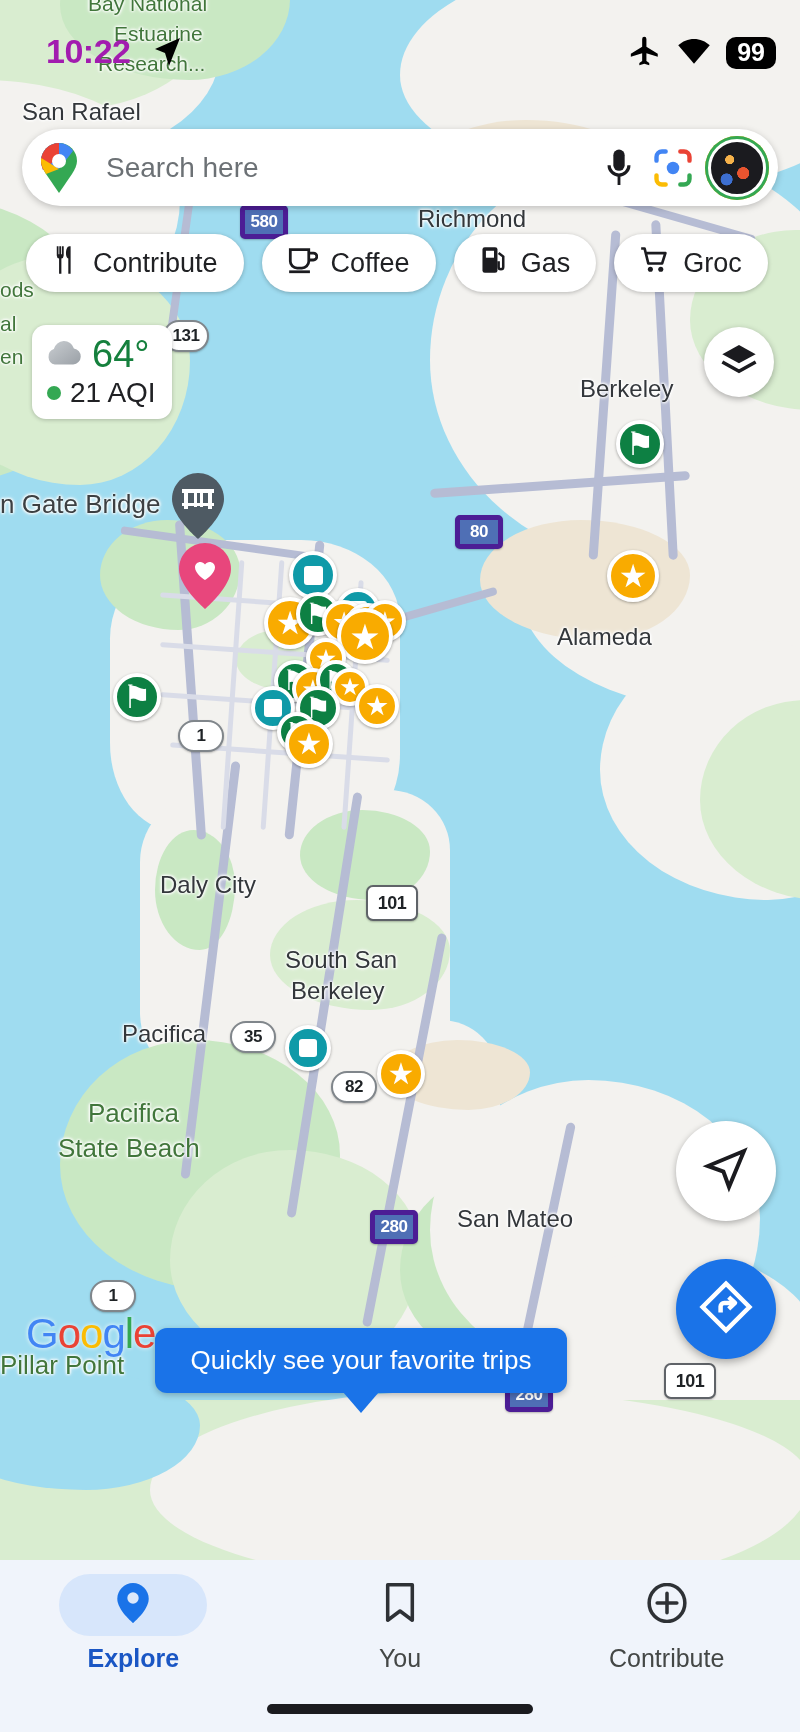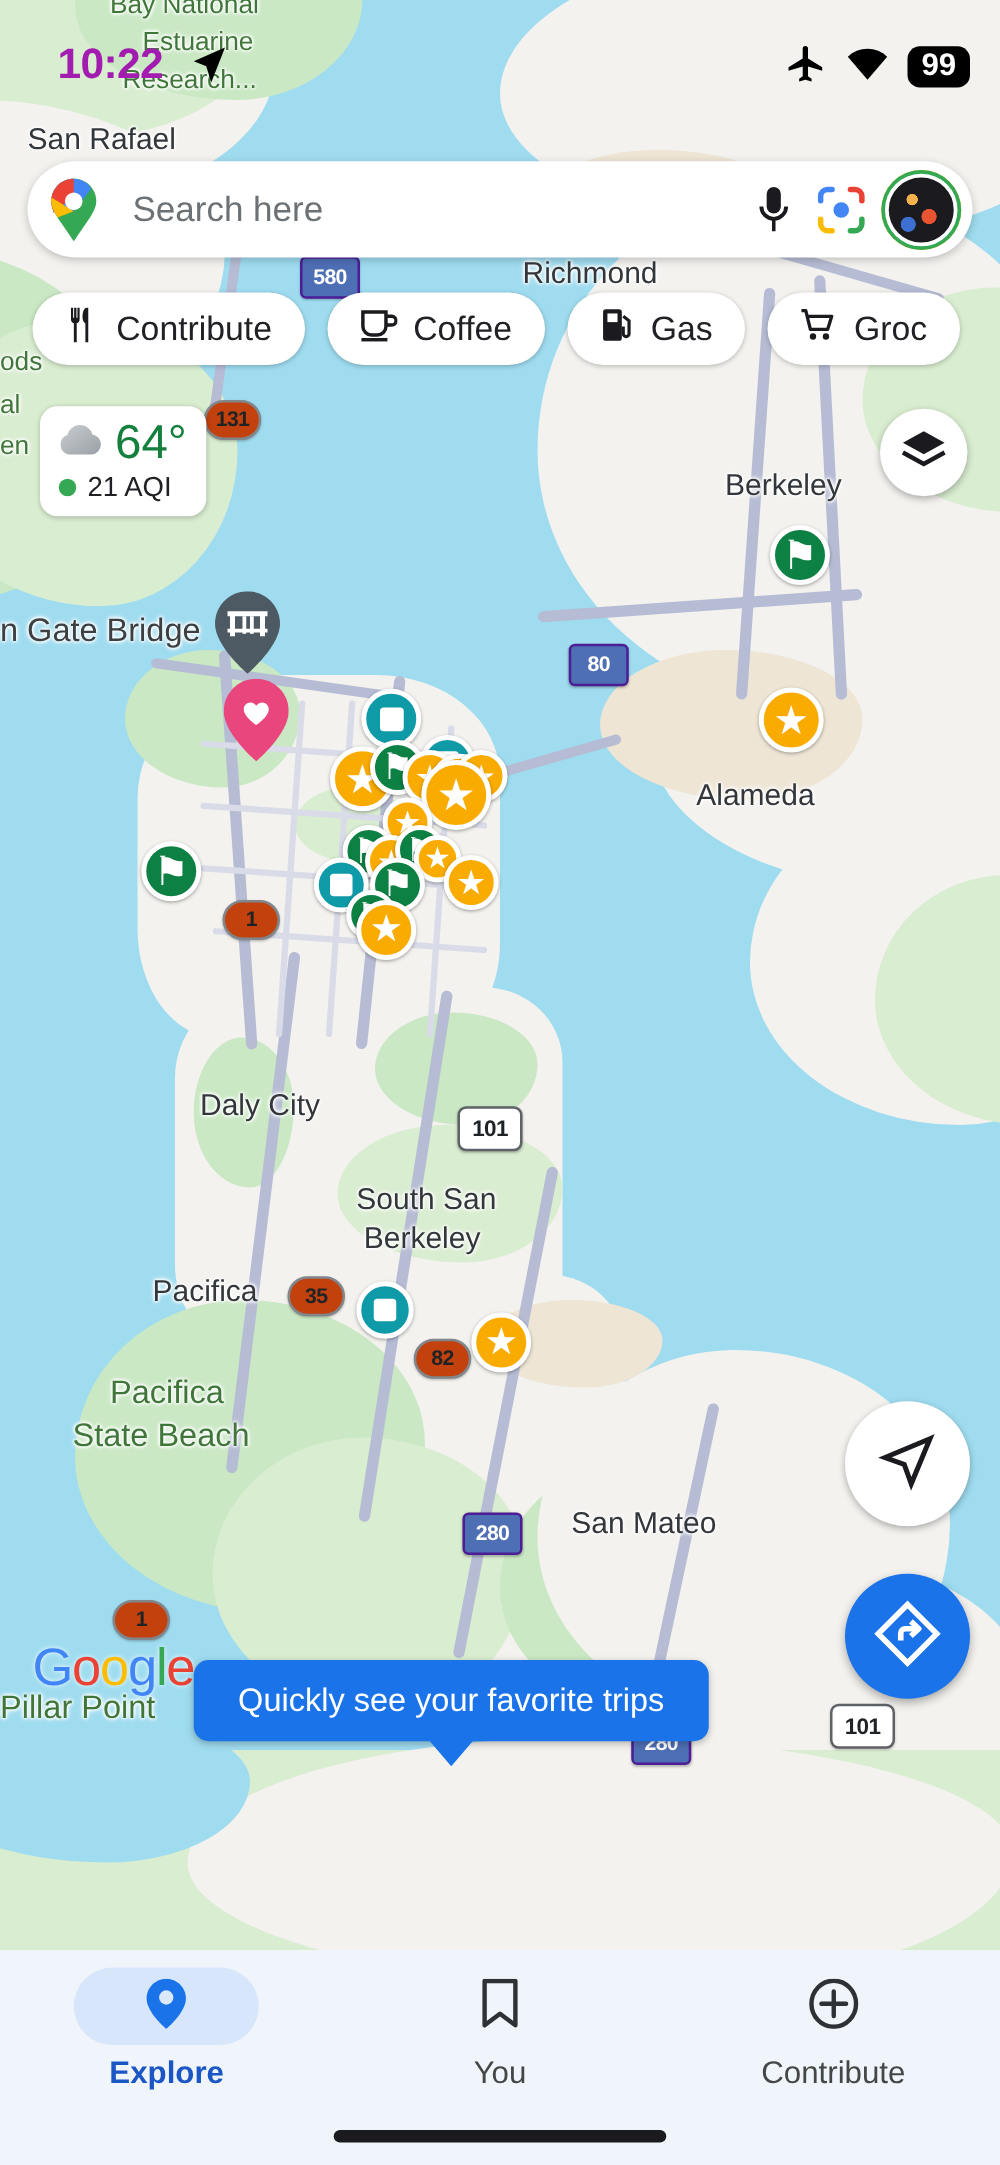--- a/index.html
+++ b/index.html
@@ -38,30 +38,30 @@
     pointer-events: none;
   }
   .maplabel.city { font-size: 24px; color: #33373b; }
   .maplabel.park { color: #41763b; }
   .maplabel.big { font-size: 26px; }
 
   
   .shield {
     position: absolute; display: flex; align-items: center; justify-content: center;
     font-size: 17px; font-weight: bold; color: #fff;
-    background: #4f6fb5; border: 2px solid #4c1d95; border-radius: 5px;
+    background: #4f6fb5; border: 5px solid #4c1d95; border-radius: 5px;
     width: 48px; height: 34px; letter-spacing: -0.5px;
     box-shadow: 0 1px 2px rgba(0,0,0,.25);
   }
   .shield.us {
     background: #ffffff; color: #1f2326; border: 2px solid #5f6368;
     border-radius: 7px; width: 52px; height: 36px; font-size: 18px;
   }
   .shield.state {
-    background: #c2410c; color: #1f2326; border: 2px solid #80868b;
+    background: #ffffff; color: #1f2326; border: 2px solid #80868b;
     border-radius: 18px; width: 46px; height: 32px; font-size: 17px;
   }
 
   
   #statusbar {
     position: absolute; left: 0; top: 0; width: 800px; height: 96px;
     z-index: 40; pointer-events: none;
   }
   #clock {
     position: absolute; left: 46px; top: 32px;
@@ -125,21 +125,21 @@
   
   #weather {
     position: absolute; left: 32px; top: 325px;
     background: #fff; border-radius: 14px; padding: 8px 16px 10px 12px;
     box-shadow: 0 1px 4px rgba(0,0,0,.22); z-index: 25;
   }
   .w-row1 { display: flex; align-items: center; gap: 8px; }
   #temp { font-size: 38px; color: #15803d; }
   .w-row2 { display: flex; align-items: center; gap: 9px; margin-top: 1px; margin-left: 3px;}
   #aqi-dot { width: 14px; height: 14px; border-radius: 50%; background: #34a853; flex:0 0 auto;}
-  #aqi { font-size: 22px; color: #202124; }
+  #aqi { font-size: 28px; color: #202124; }
 
   
   .fab-round {
     position: absolute; border-radius: 50%; background: #fff;
     box-shadow: 0 2px 6px rgba(0,0,0,.3);
     display: flex; align-items: center; justify-content: center; z-index: 25;
   }
   #layers-btn { right: 26px; top: 327px; width: 70px; height: 70px; }
   #mylocation-btn { right: 24px; top: 1121px; width: 100px; height: 100px; }
   #directions-fab {

